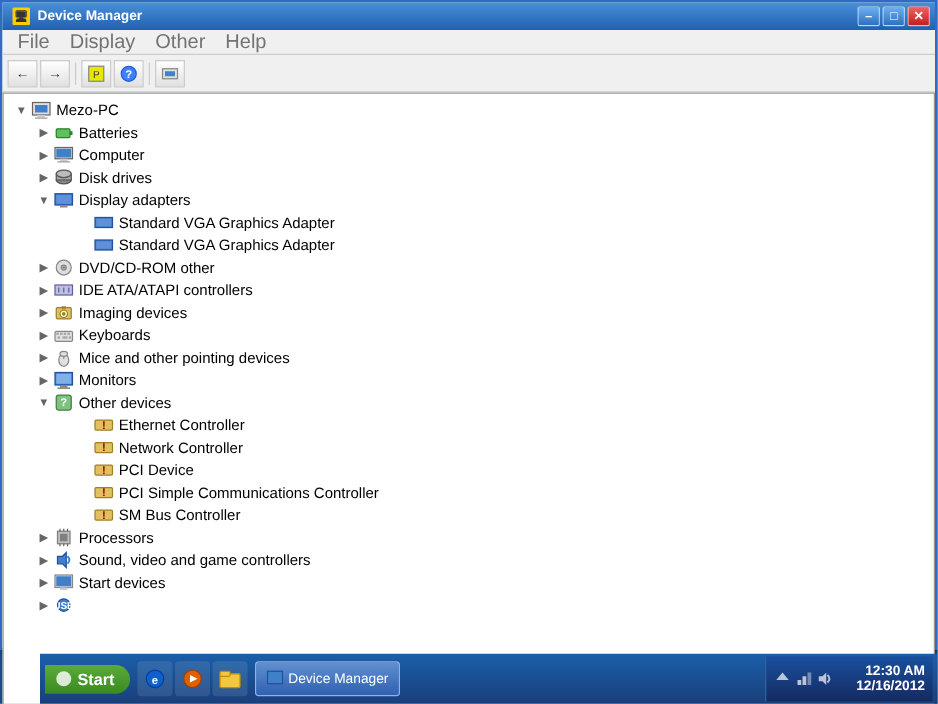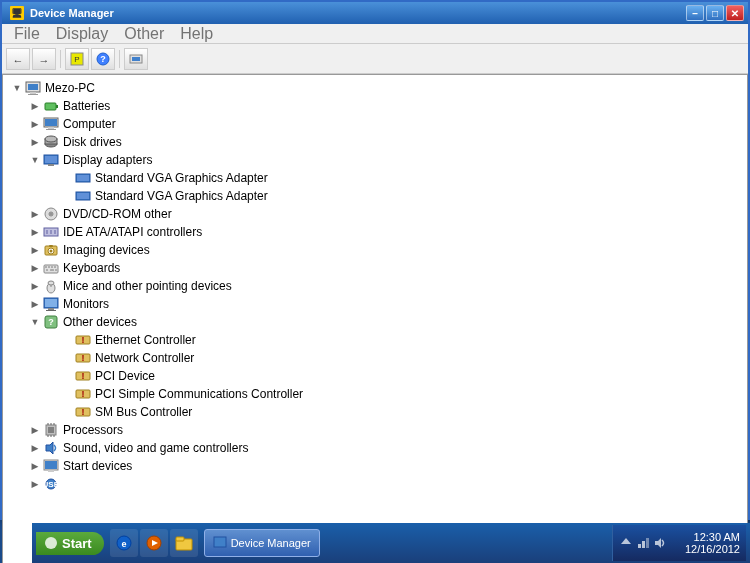--- a/index.html
+++ b/index.html
@@ -107,20 +107,21 @@
       display: flex; align-items: center; gap: 4px;
       cursor: pointer; min-width: 60px; height: 28px;
     }
     .taskbar-item.active { background: linear-gradient(to bottom, #6090d0, #3060b0); border-color: #90b0e8; }
     .sys-tray {
       display: flex; align-items: center; gap: 18px;
       color: white; font-size: 11px;
       background: linear-gradient(to bottom, #1a50a0, #152a60);
       padding: 2px 6px; height: 36px;
       border-left: 1px solid #3060a0;
+      font-weight: bold;
     }
     .clock { text-align: right; font-size: 11px; color: white; }
 
     .window-outer {
       position: absolute;
       top: 0; left: 0;
       width: 750px;
       height: 520px;
       background: #f0f0f0;
       border: 2px solid #316ac5;

